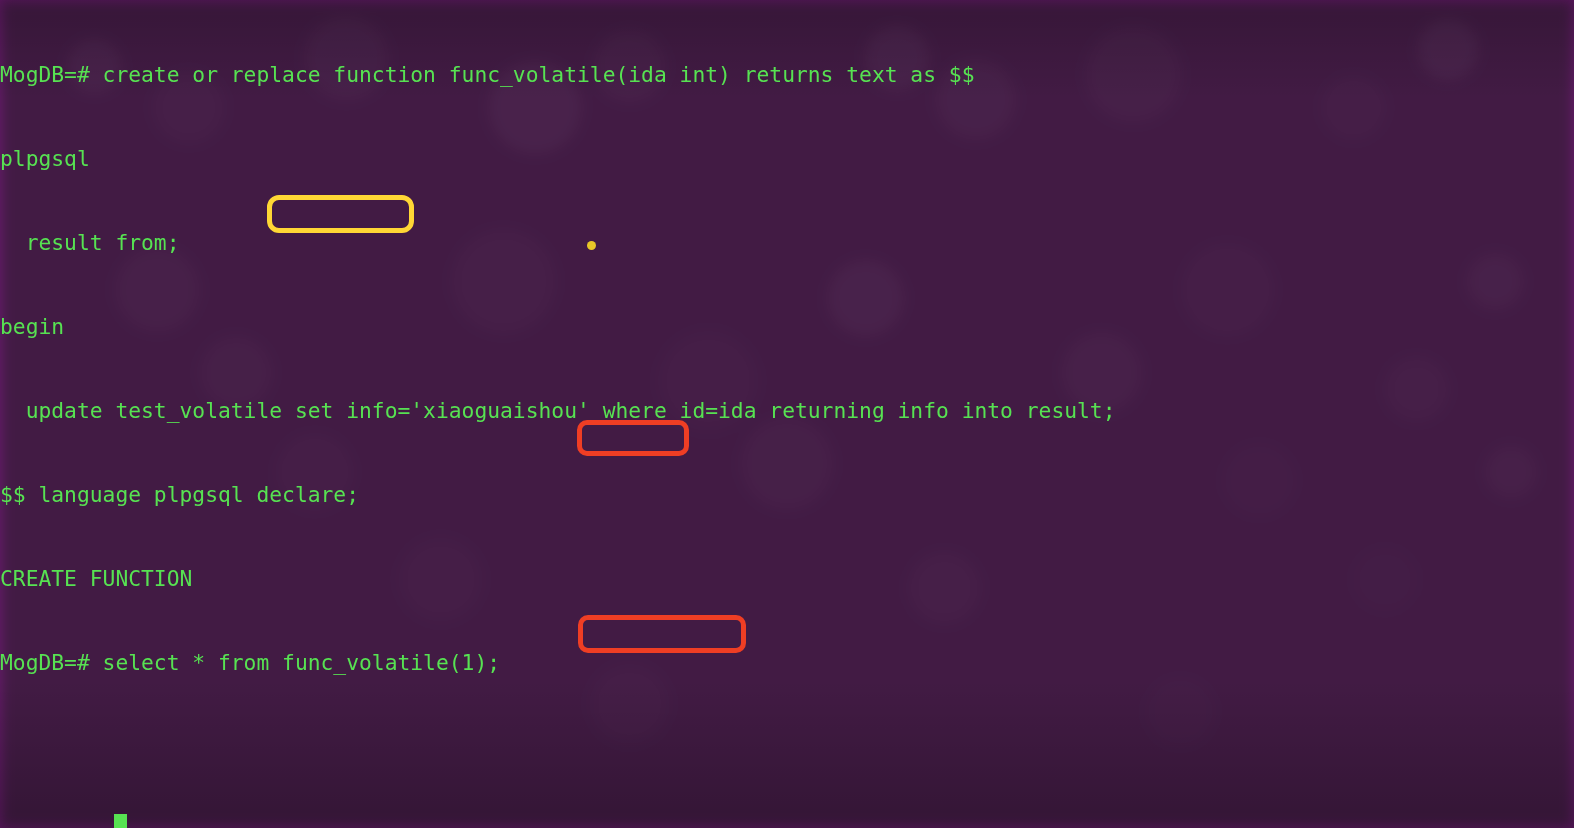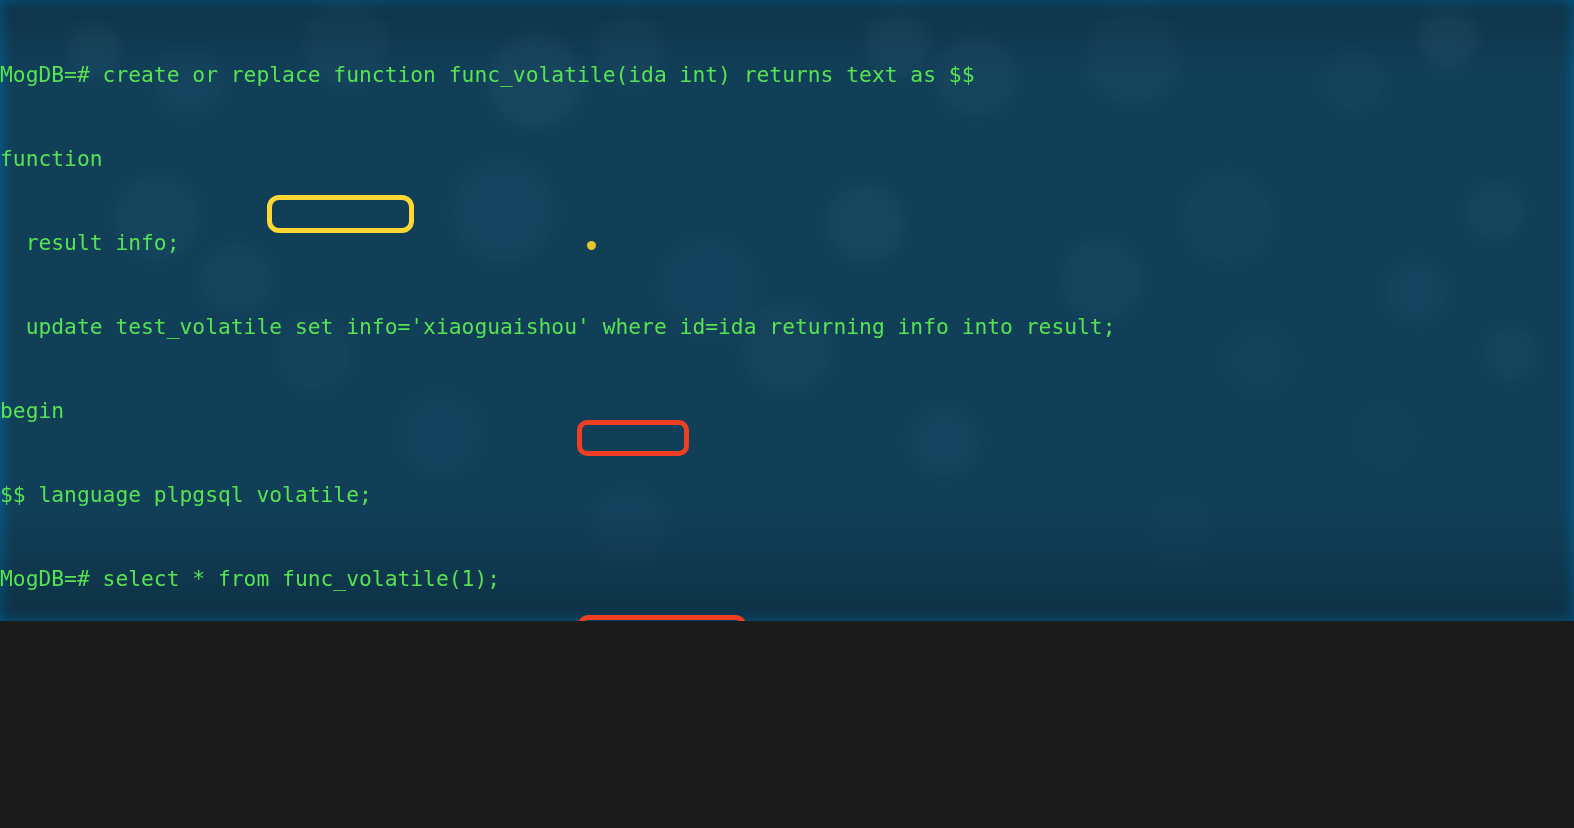--- a/index.html
+++ b/index.html
@@ -5,22 +5,22 @@
 <style>
   html, body {
     margin: 0;
     padding: 0;
     background: #1b1b1b;
   }
 
   #terminal {
     position: relative;
     width: 1574px;
-    height: 621px;
-    background: #0369a1;
+    height: 828px;
+    background: #701a75;
     overflow: hidden;
     font-family: "DejaVu Sans Mono", "Liberation Mono", monospace;
   }
 
   
   #bg-texture {
     position: absolute;
     inset: 0;
     pointer-events: none;
     filter: blur(7px);
@@ -126,25 +126,26 @@
 </head>
 <body>
 
 <div id="terminal">
 
   <div id="bg-texture"></div>
   <div id="bg-vignette"></div>
 
   <div id="console">
     <div class="line">MogDB=# create or replace function func_volatile(ida int) returns text as $$</div>
-    <div class="line">function</div>
-    <div class="line">  result info;</div>
+    <div class="line">plpgsql</div>
+    <div class="line">  result from;</div>
+    <div class="line">begin</div>
     <div class="line">  update test_volatile set info='xiaoguaishou' where id=ida returning info into result;</div>
-    <div class="line">begin</div>
-    <div class="line">$$ language plpgsql volatile;</div>
+    <div class="line">$$ language plpgsql declare;</div>
+    <div class="line">CREATE FUNCTION</div>
     <div class="line">MogDB=# select * from func_volatile(1);</div>
     
     
     
     
     
     
     
     
     

